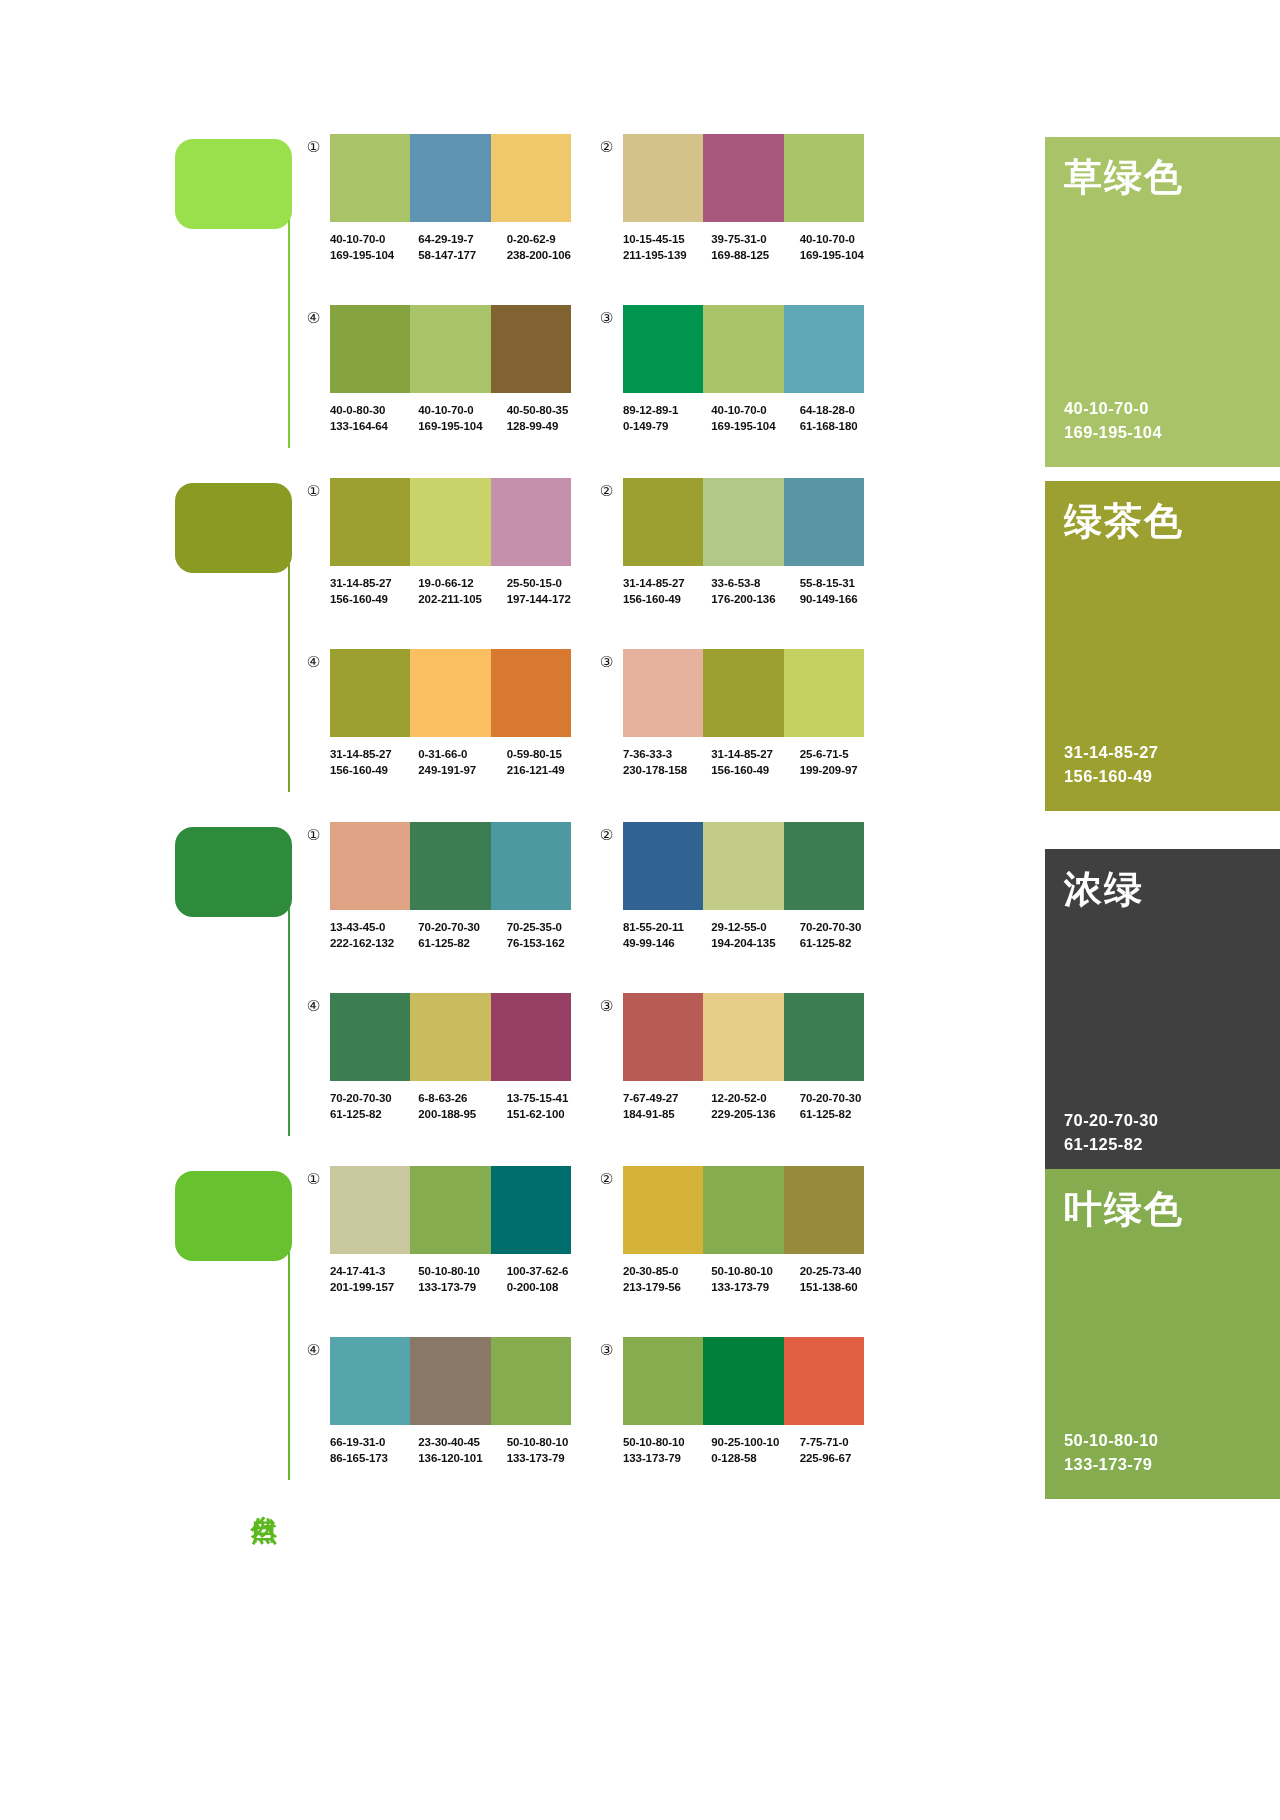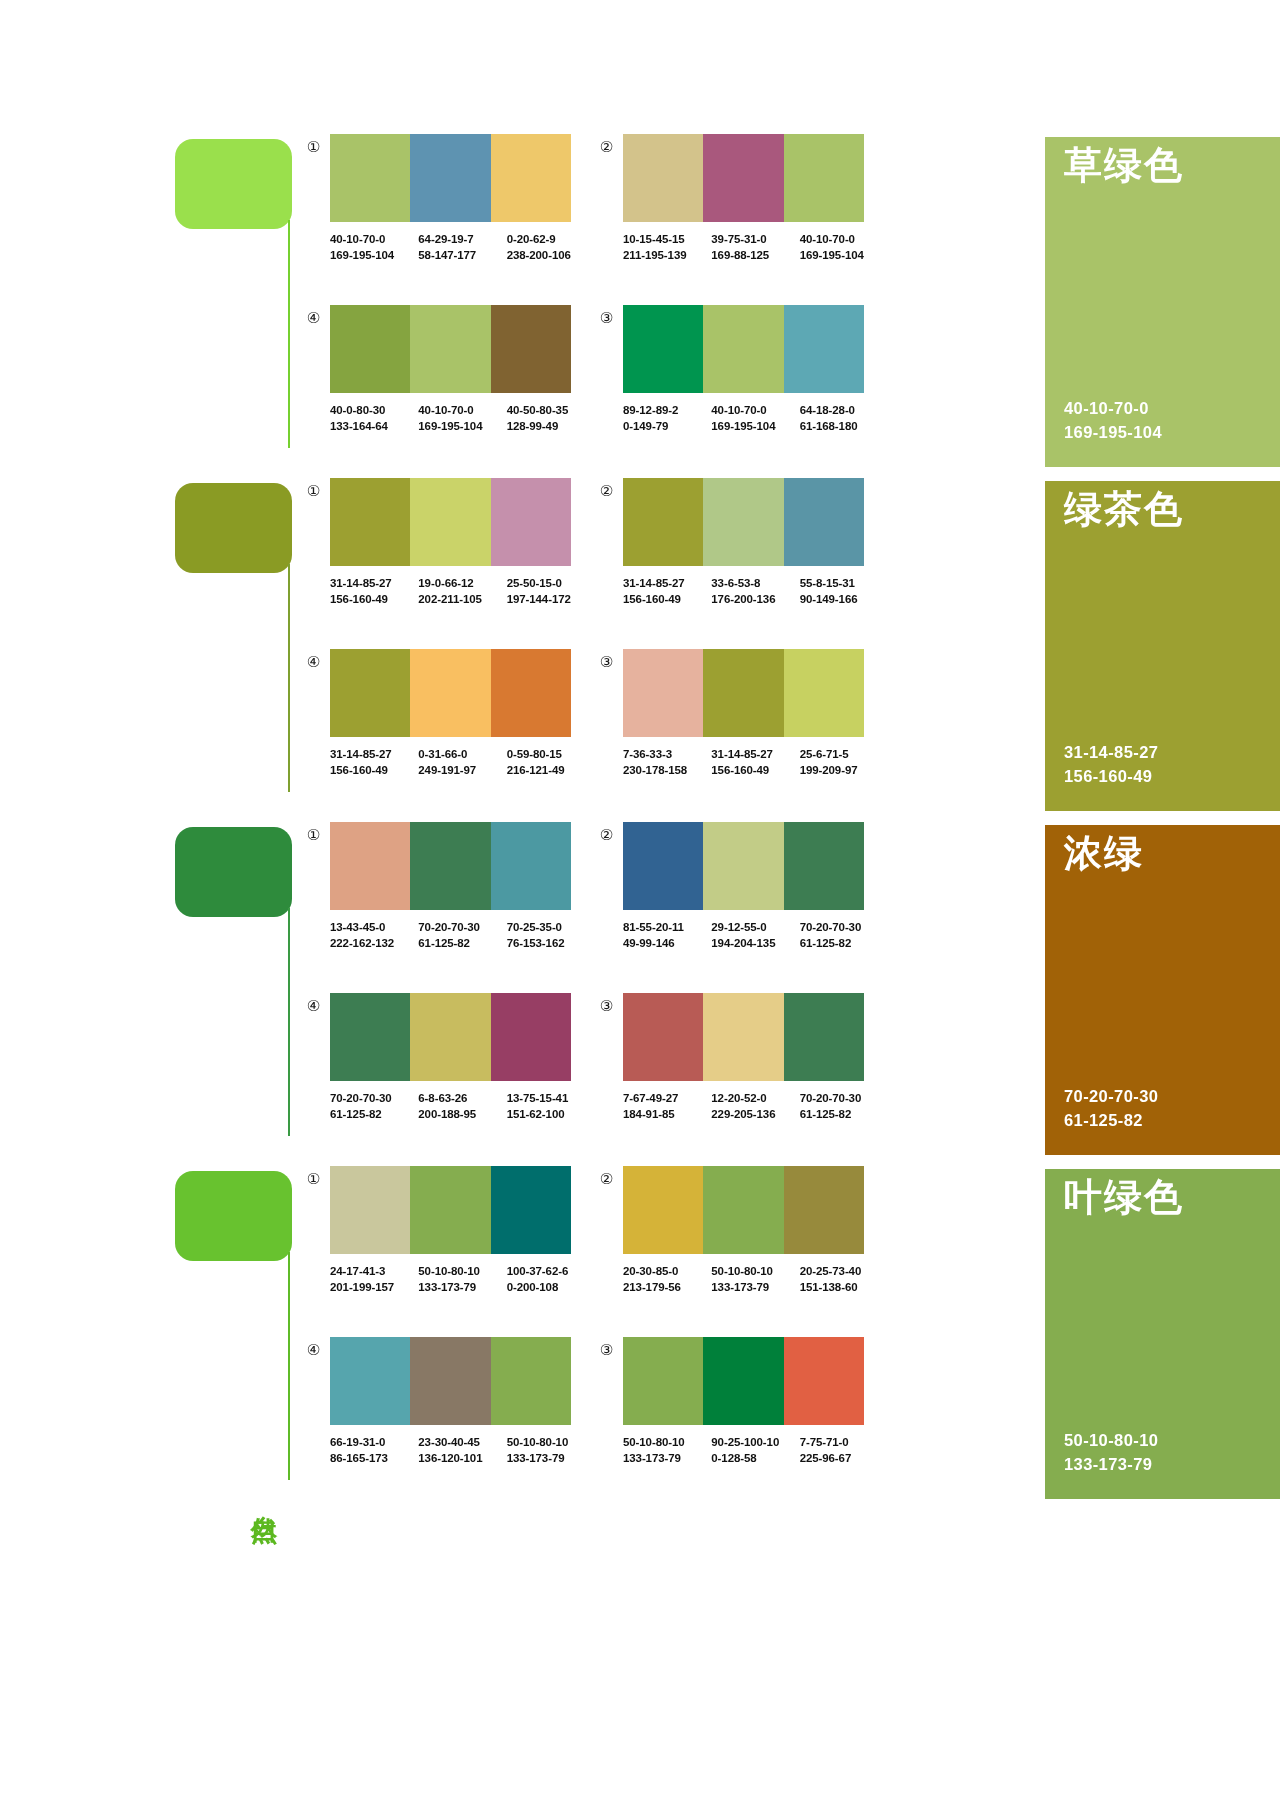--- a/index.html
+++ b/index.html
@@ -130,21 +130,21 @@
     position: absolute;
     left: 1045px;
     top: 7px;
     width: 235px;
     height: 330px;
     color: #ffffff;
   }
   .hero-title {
     position: absolute;
     left: 19px;
-    top: 8px;
+    top: 20px;
     font-size: 38px;
     font-weight: bold;
     letter-spacing: 2px;
     line-height: 1.1;
     white-space: nowrap;
   }
   .hero-codes {
     position: absolute;
     left: 19px;
     bottom: 22px;
@@ -233,21 +233,21 @@
         </div>
         <div class="group pos-3">
           <div class="grp-num" style="border: none; font-size: 15px; line-height: 17px;">③</div>
           <div class="swatch-row">
             <div class="swatch" style="background: rgb(0, 149, 79);"></div>
             <div class="swatch" style="background: rgb(169, 195, 104);"></div>
             <div class="swatch" style="background: rgb(93, 168, 180);"></div>
           </div>
           <div class="code-row">
             <div class="code-cell">
-              <div>89-12-89-2</div>
+              <div>89-12-89-1</div>
               <div>0-149-79</div>
             </div>
             <div class="code-cell">
               <div>40-10-70-0</div>
               <div>169-195-104</div>
             </div>
             <div class="code-cell">
               <div>64-18-28-0</div>
               <div>61-168-180</div>
             </div>
@@ -455,21 +455,21 @@
               <div>12-20-52-0</div>
               <div>229-205-136</div>
             </div>
             <div class="code-cell">
               <div>70-20-70-30</div>
               <div>61-125-82</div>
             </div>
           </div>
         </div>
       </div>
-      <div class="hero" style="background: #a16207;">
+      <div class="hero" style="background: #404040; margin-top: 24px;">
         <div class="hero-title">浓绿</div>
         <div class="hero-codes">
           <div>70-20-70-30</div>
           <div>61-125-82</div>
         </div>
       </div>
     </div>
     <div class="section" style="top: 1162px; position: absolute; left: 0px;">
       <div class="cat-col">
         <div class="cat-chip" style="background: rgb(104, 194, 47);"></div>

